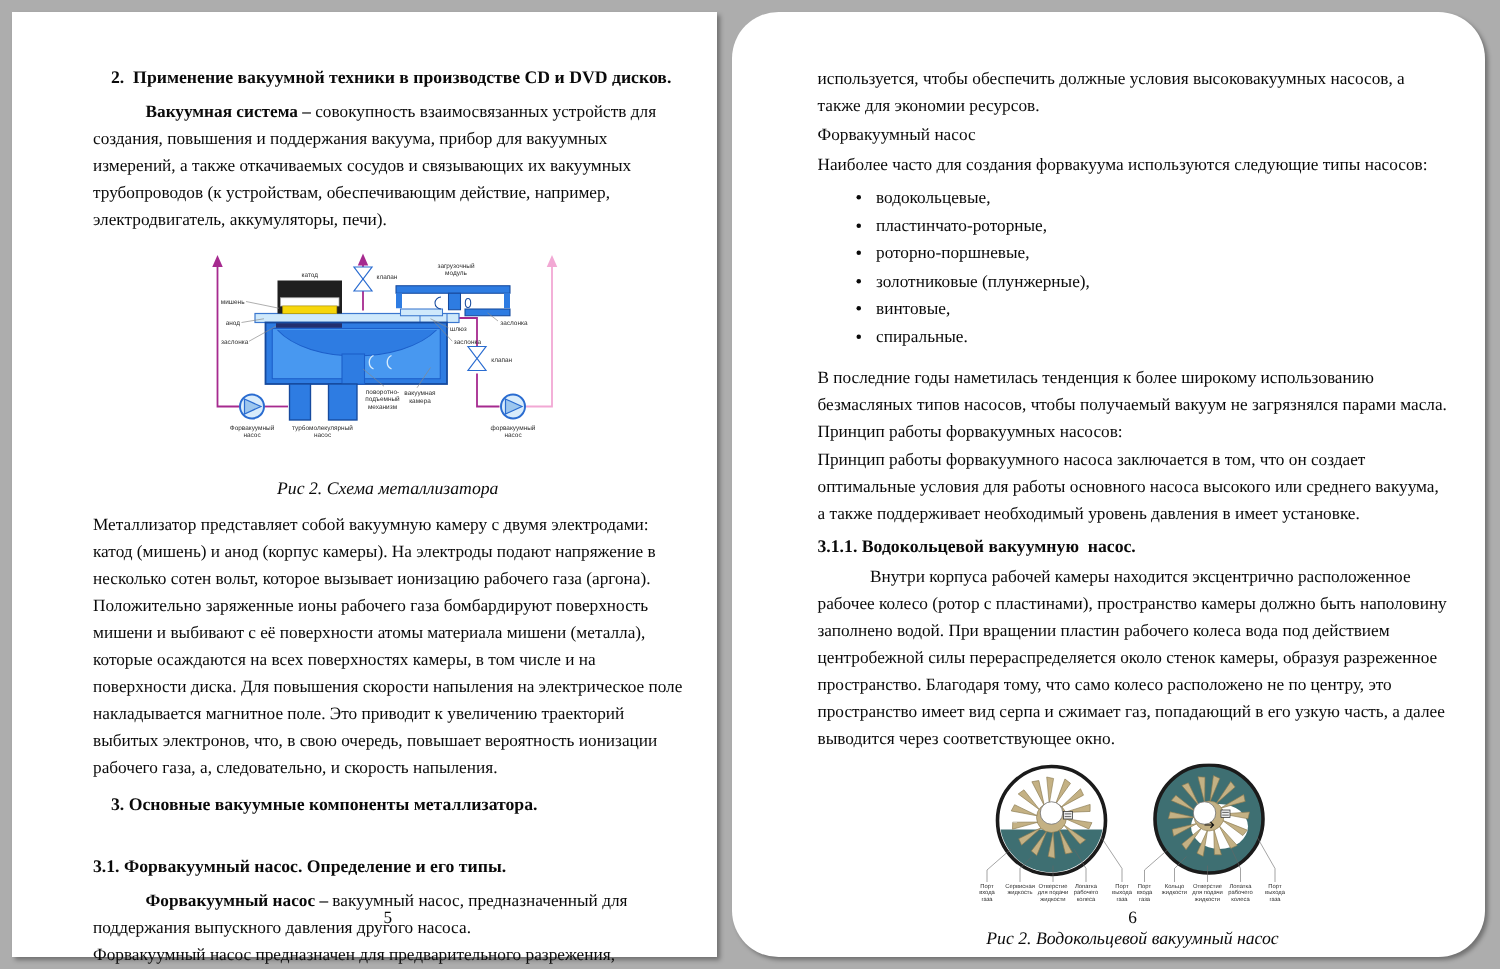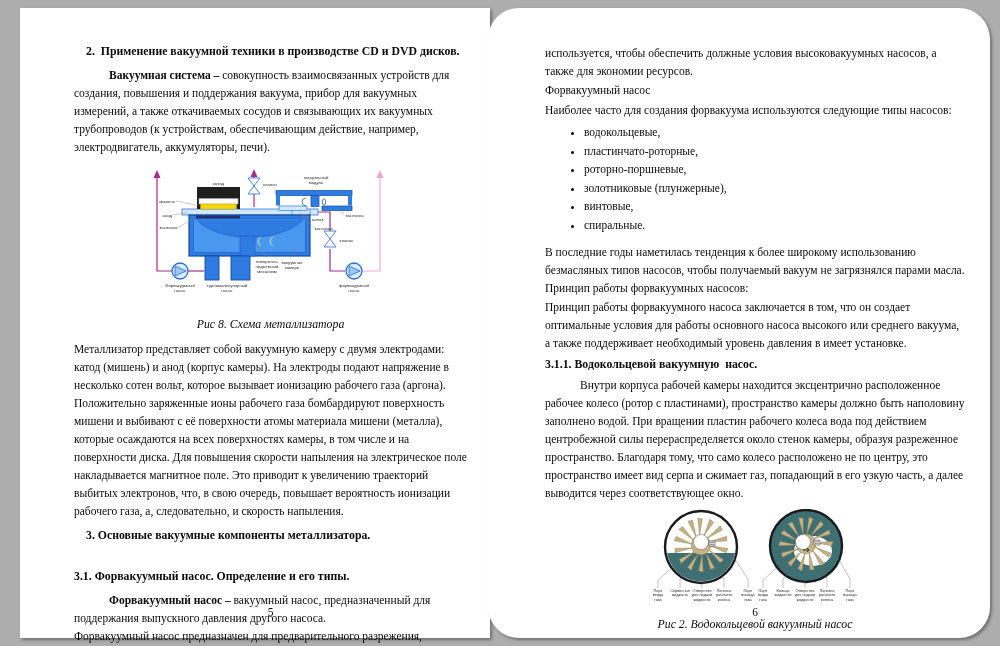--- a/index.html
+++ b/index.html
@@ -1,19 +1,19 @@
 <!DOCTYPE html>
 <html><head>
 <meta charset="utf-8">
 <style>
   * { margin:0; padding:0; box-sizing:border-box; }
   html,body { width:1000px; height:646px; }
   body { background:#adadad; position:relative; font-family:"Liberation Serif", serif; color:#0a0a0a; overflow:hidden; }
   .page { position:absolute; top:8px; height:630px; background:#ffffff; box-shadow:2px 2px 3px rgba(0,0,0,.35); }
-  .page-left  { left:20px;   width:470px; }
+  .page-left  { left:8px;   width:470px; }
   .page-right { left:488px; width:502px;border-radius:31px; }
   .content { position:relative; height:100%; }
   .page-left  .content { padding:34px 23px 0 54px; }
   .page-right .content { padding:36px 25px 0 57px; }
 
   .h { font-size:11.8px; font-weight:bold; white-space:pre-wrap; line-height:18px; }
   .h-indent { margin-left:12px; }
   p.body { font-size:11.5px; line-height:18px; text-align:left; }
   .ind { text-indent:35px; }
   .lead-bold { font-weight:bold; }
@@ -144,21 +144,21 @@
         <text class="fig1-label" x="172" y="53.5"><tspan x="172">шлюз</tspan></text>
         <text class="fig1-label" x="174.5" y="62.5"><tspan x="174.5">заслонка</tspan></text>
         <text class="fig1-label" x="199.5" y="74.5"><tspan x="199.5">клапан</tspan></text>
         <text class="fig1-label" x="152" y="96.5" text-anchor="middle"><tspan x="152">вакуумная</tspan><tspan x="152" dy="5">камера</tspan></text>
         <text class="fig1-label" x="127" y="95.5" text-anchor="middle"><tspan x="127">поворотно-</tspan><tspan x="127" dy="5">подъемный</tspan><tspan x="127" dy="5">механизм</tspan></text>
         <text class="fig1-label" x="40" y="119.5" text-anchor="middle"><tspan x="40">Форвакуумный</tspan><tspan x="40" dy="5">насос</tspan></text>
         <text class="fig1-label" x="87" y="119.5" text-anchor="middle"><tspan x="87">турбомолекулярный</tspan><tspan x="87" dy="5">насос</tspan></text>
         <text class="fig1-label" x="214" y="119.5" text-anchor="middle"><tspan x="214">форвакуумный</tspan><tspan x="214" dy="5">насос</tspan></text>
       </svg>
     </div>
-    <div class="caption cap1">Рис 8. Схема металлизатора</div>
+    <div class="caption cap1">Рис 2. Схема металлизатора</div>
 
     <p class="body para-metallizer">Металлизатор представляет собой вакуумную камеру с двумя электродами: катод (мишень) и анод (корпус камеры). На электроды подают напряжение в несколько сотен вольт, которое вызывает ионизацию рабочего газа (аргона). Положительно заряженные ионы рабочего газа бомбардируют поверхность мишени и выбивают с её поверхности атомы материала мишени (металла), которые осаждаются на всех поверхностях камеры, в том числе и на поверхности диска. Для повышения скорости напыления на электрическое поле накладывается магнитное поле. Это приводит к увеличению траекторий выбитых электронов, что, в свою очередь, повышает вероятность ионизации рабочего газа, а, следовательно, и скорость напыления.</p>
     <div class="h h-indent h3">3. Основные вакуумные компоненты металлизатора.</div>
     <div class="h h31">3.1. Форвакуумный насос. Определение и его типы.</div>
     <p class="body ind"><span class="lead-bold">Форвакуумный насос –</span><span> вакуумный насос, предназначенный для поддержания выпускного давления другого насоса.</span></p>
     <p class="body">Форвакуумный насос предназначен для предварительного разрежения, создания вакуума порядка 1-0.0001 мм рт. ст. В высоковакуумных установках является первой ступенью,</p>
 
     <div class="pagenum">5</div>
   </div>
 </div>

